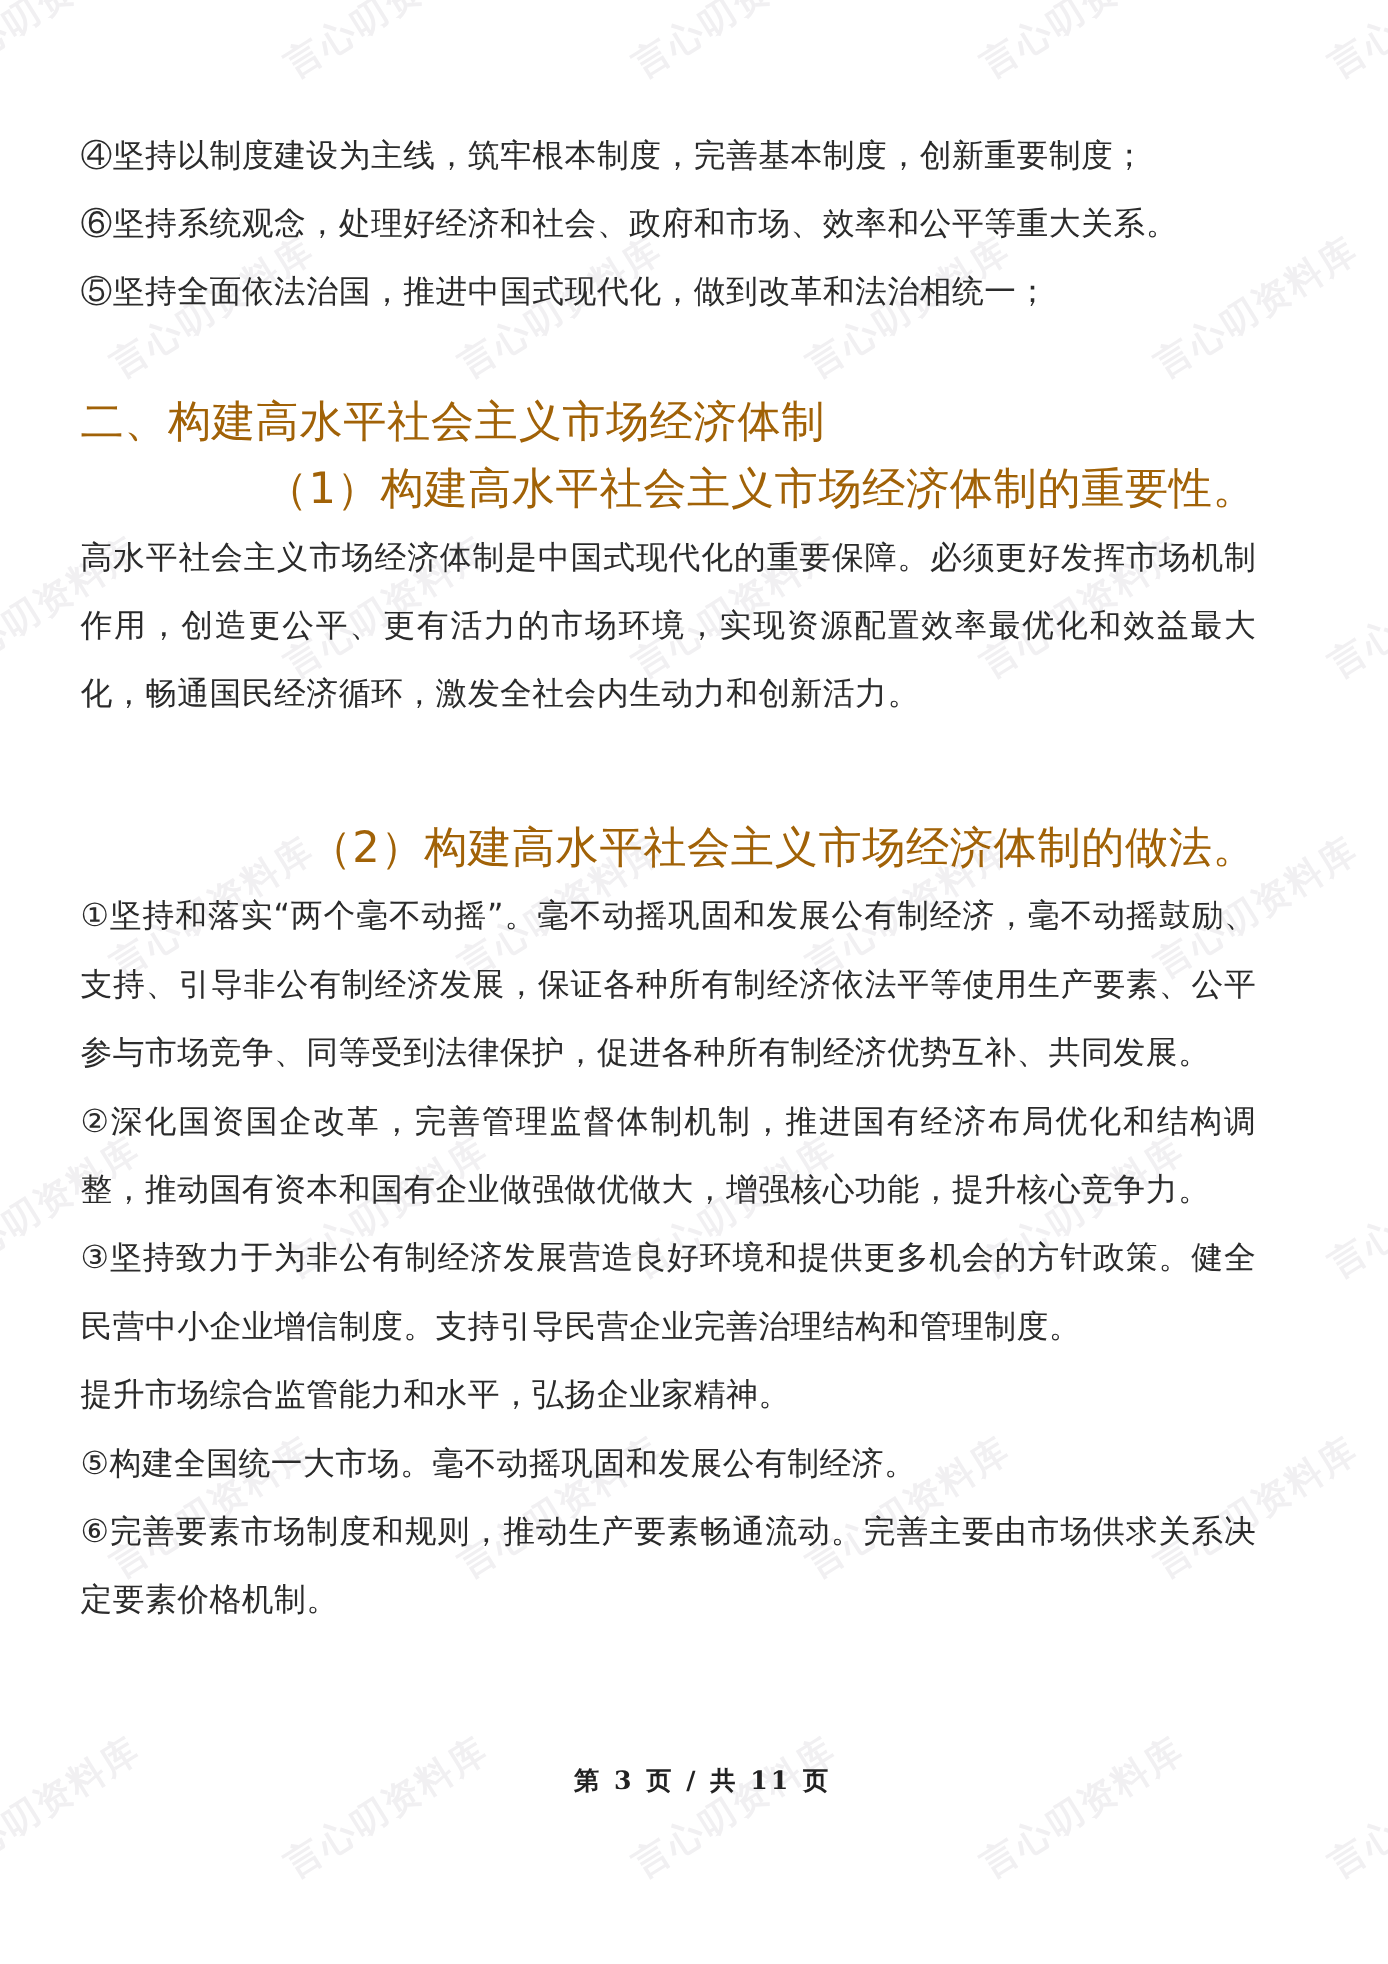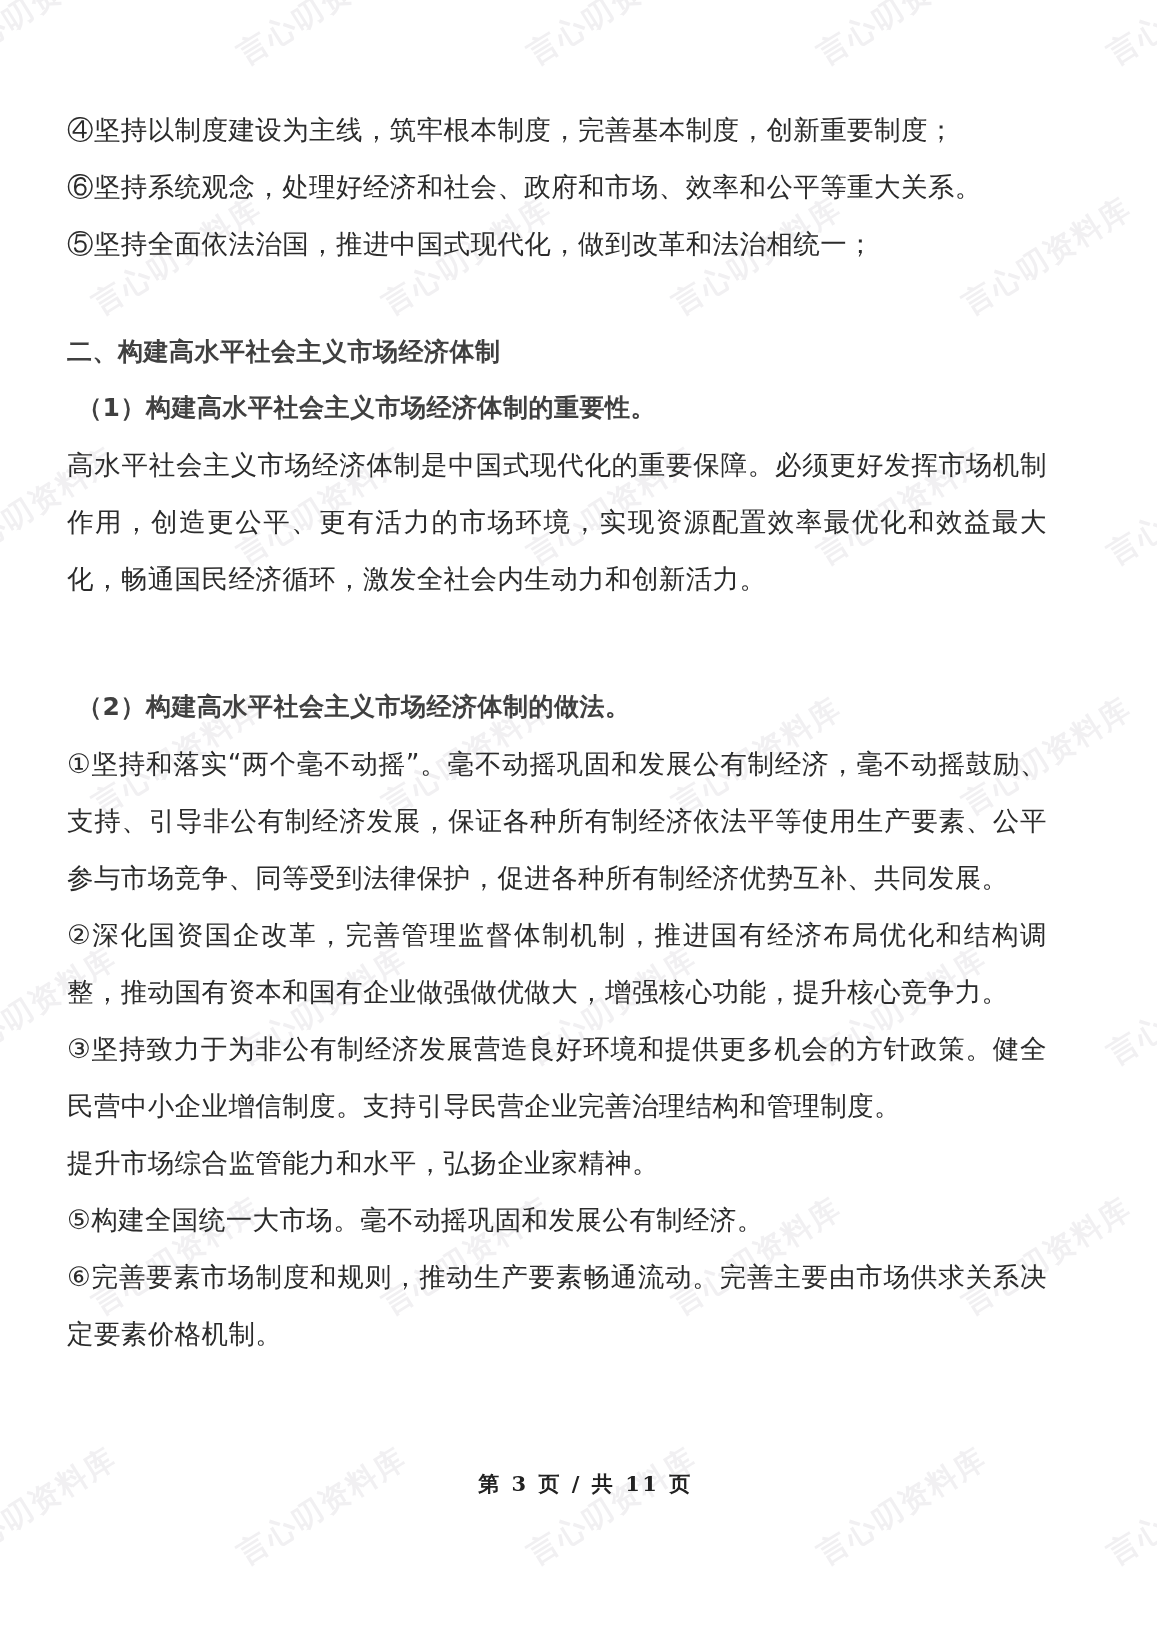--- a/index.html
+++ b/index.html
@@ -60,30 +60,31 @@
     font-weight: 400;
   }
   .para.body {
     font-family: "DejaVu Serif", "Liberation Serif", serif;
   }
   .para.sans {
     font-family: "DejaVu Sans", "Liberation Sans", sans-serif;
   }
 
   .heading {
-    color: #404040;
-    font-size: 25px;
+    color: #a16207;
+    font-size: 36px;
     line-height: 56px;
-    font-weight: 700;
+    font-weight: 400;
     letter-spacing: 0.5px;
     margin: 0;
     font-family: "DejaVu Sans", "Liberation Sans", sans-serif;
   }
   .heading.indent {
     text-indent: 10px;
+    text-align: right;
   }
   .spacer-md { height: 52px; }
   .spacer-lg { height: 72px; }
 
   .block-top { height: 100px; }
 
   
   .footer {
     position: absolute;
     left: 14px;

